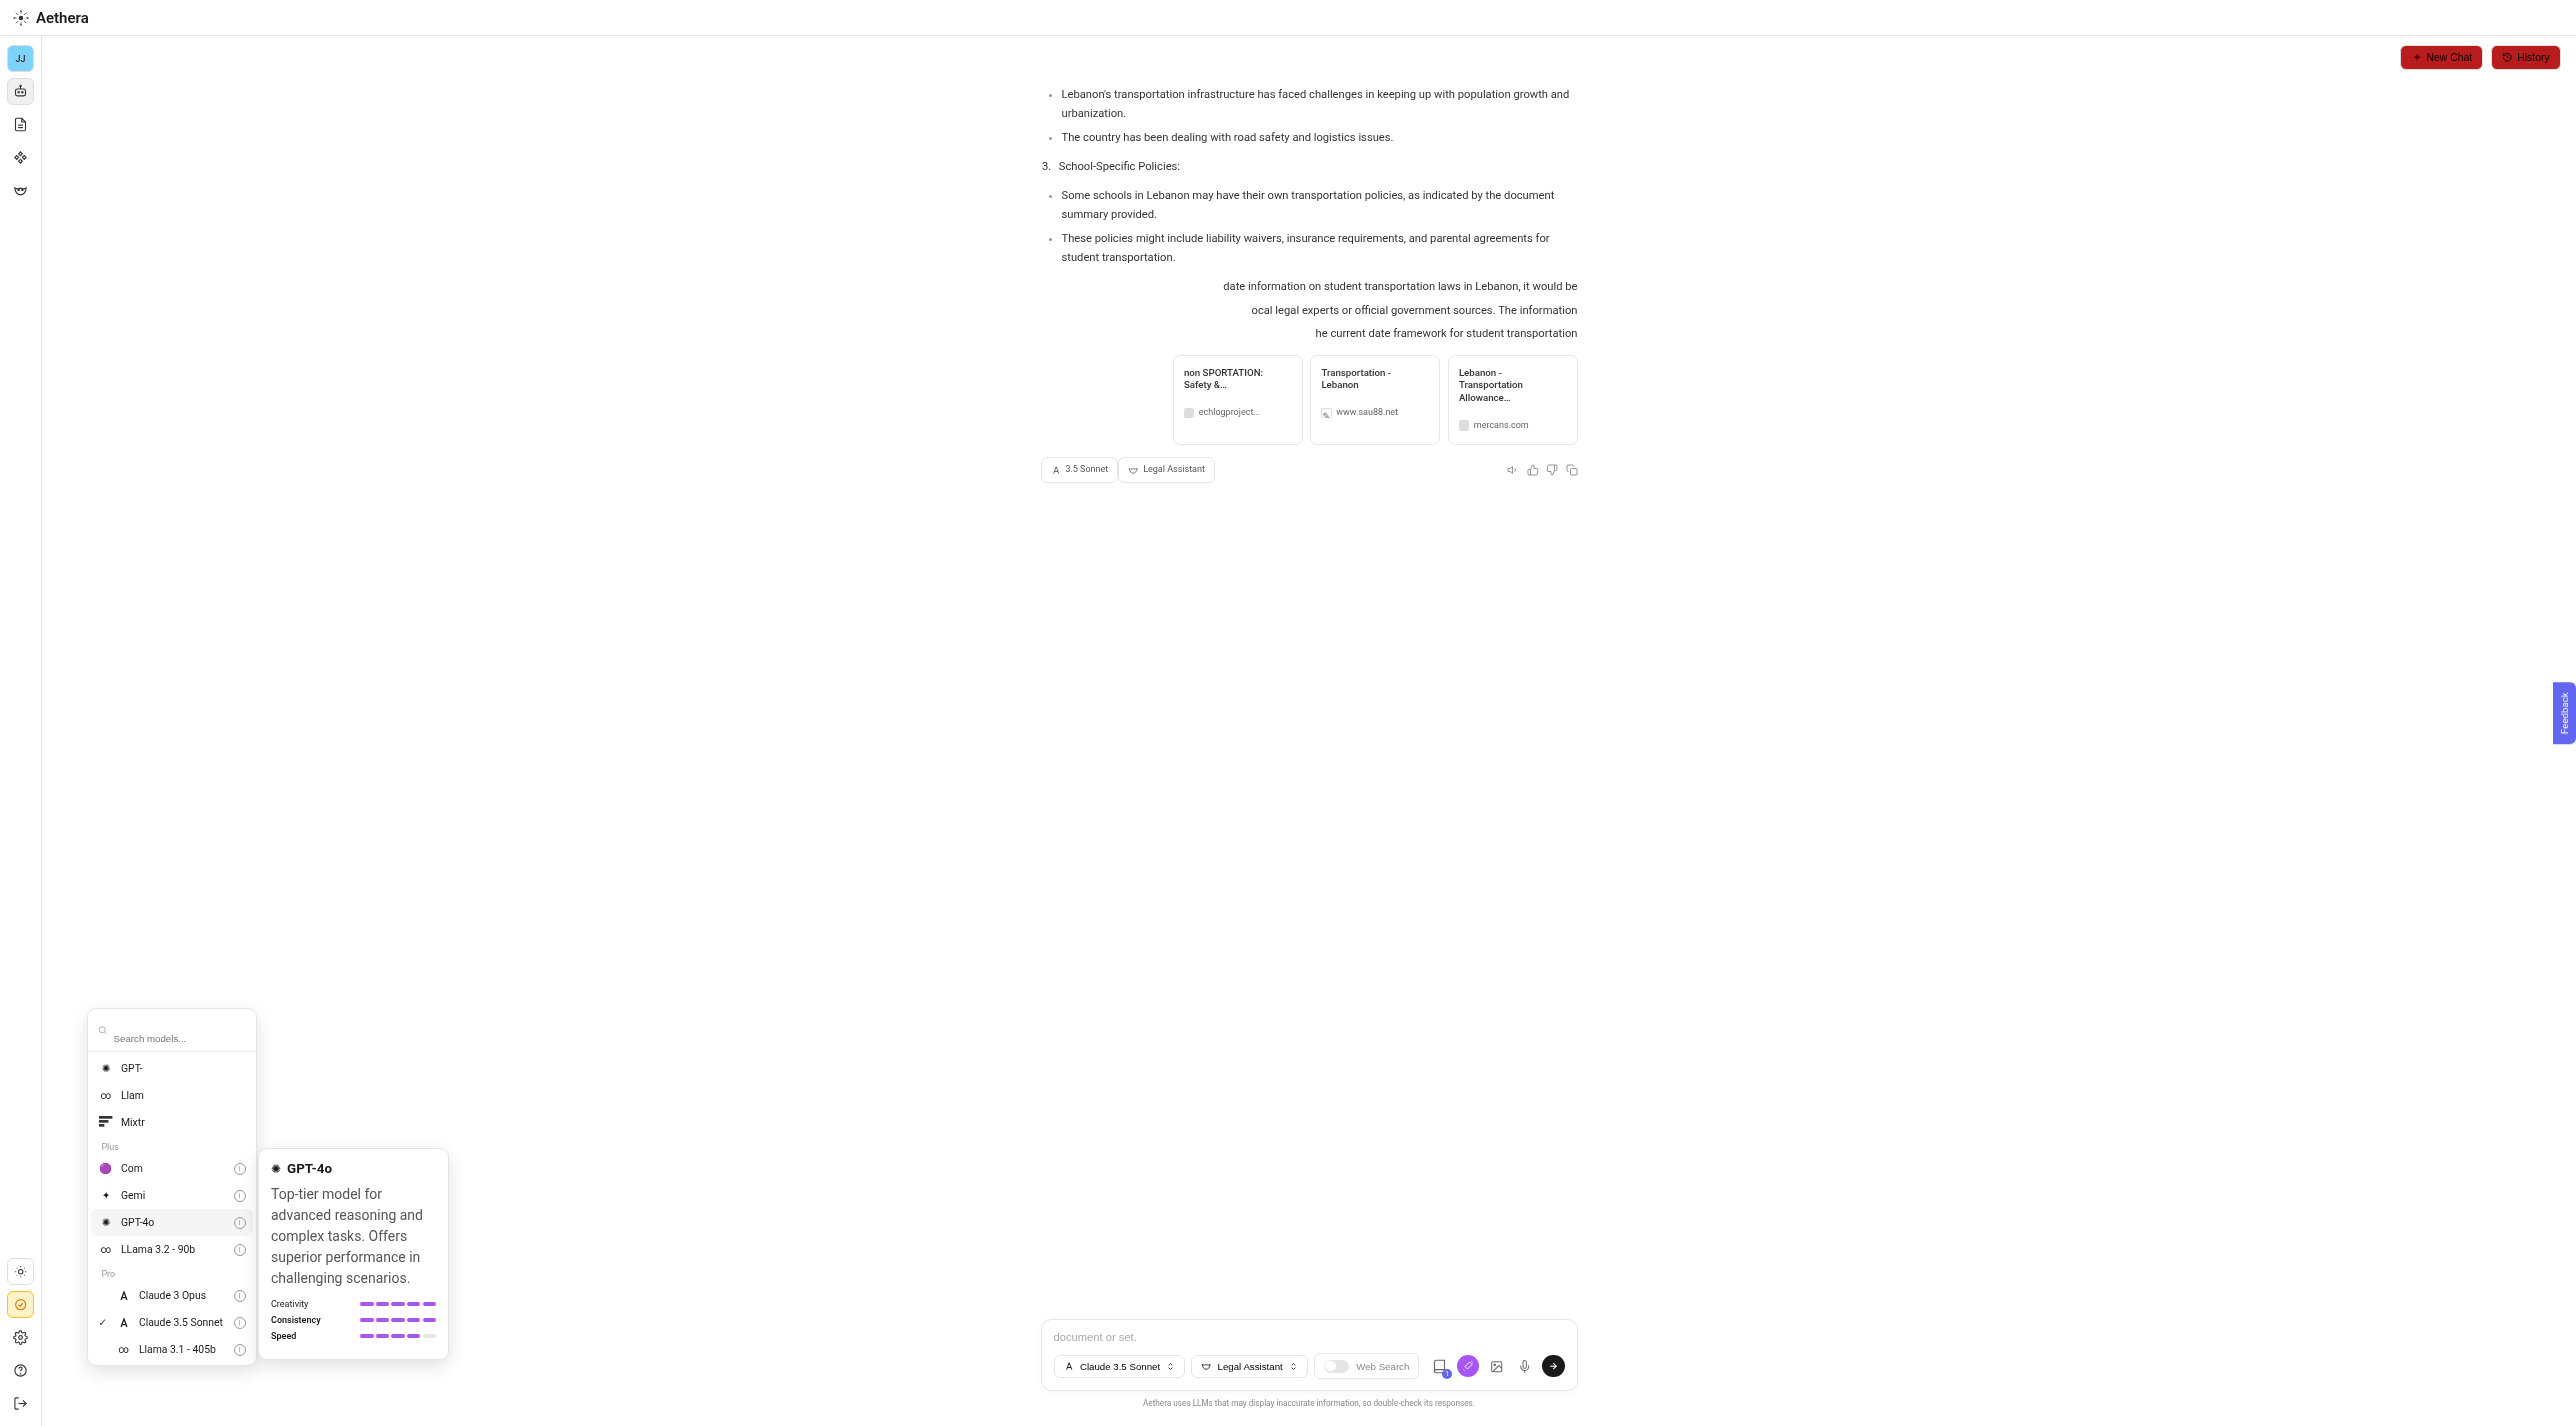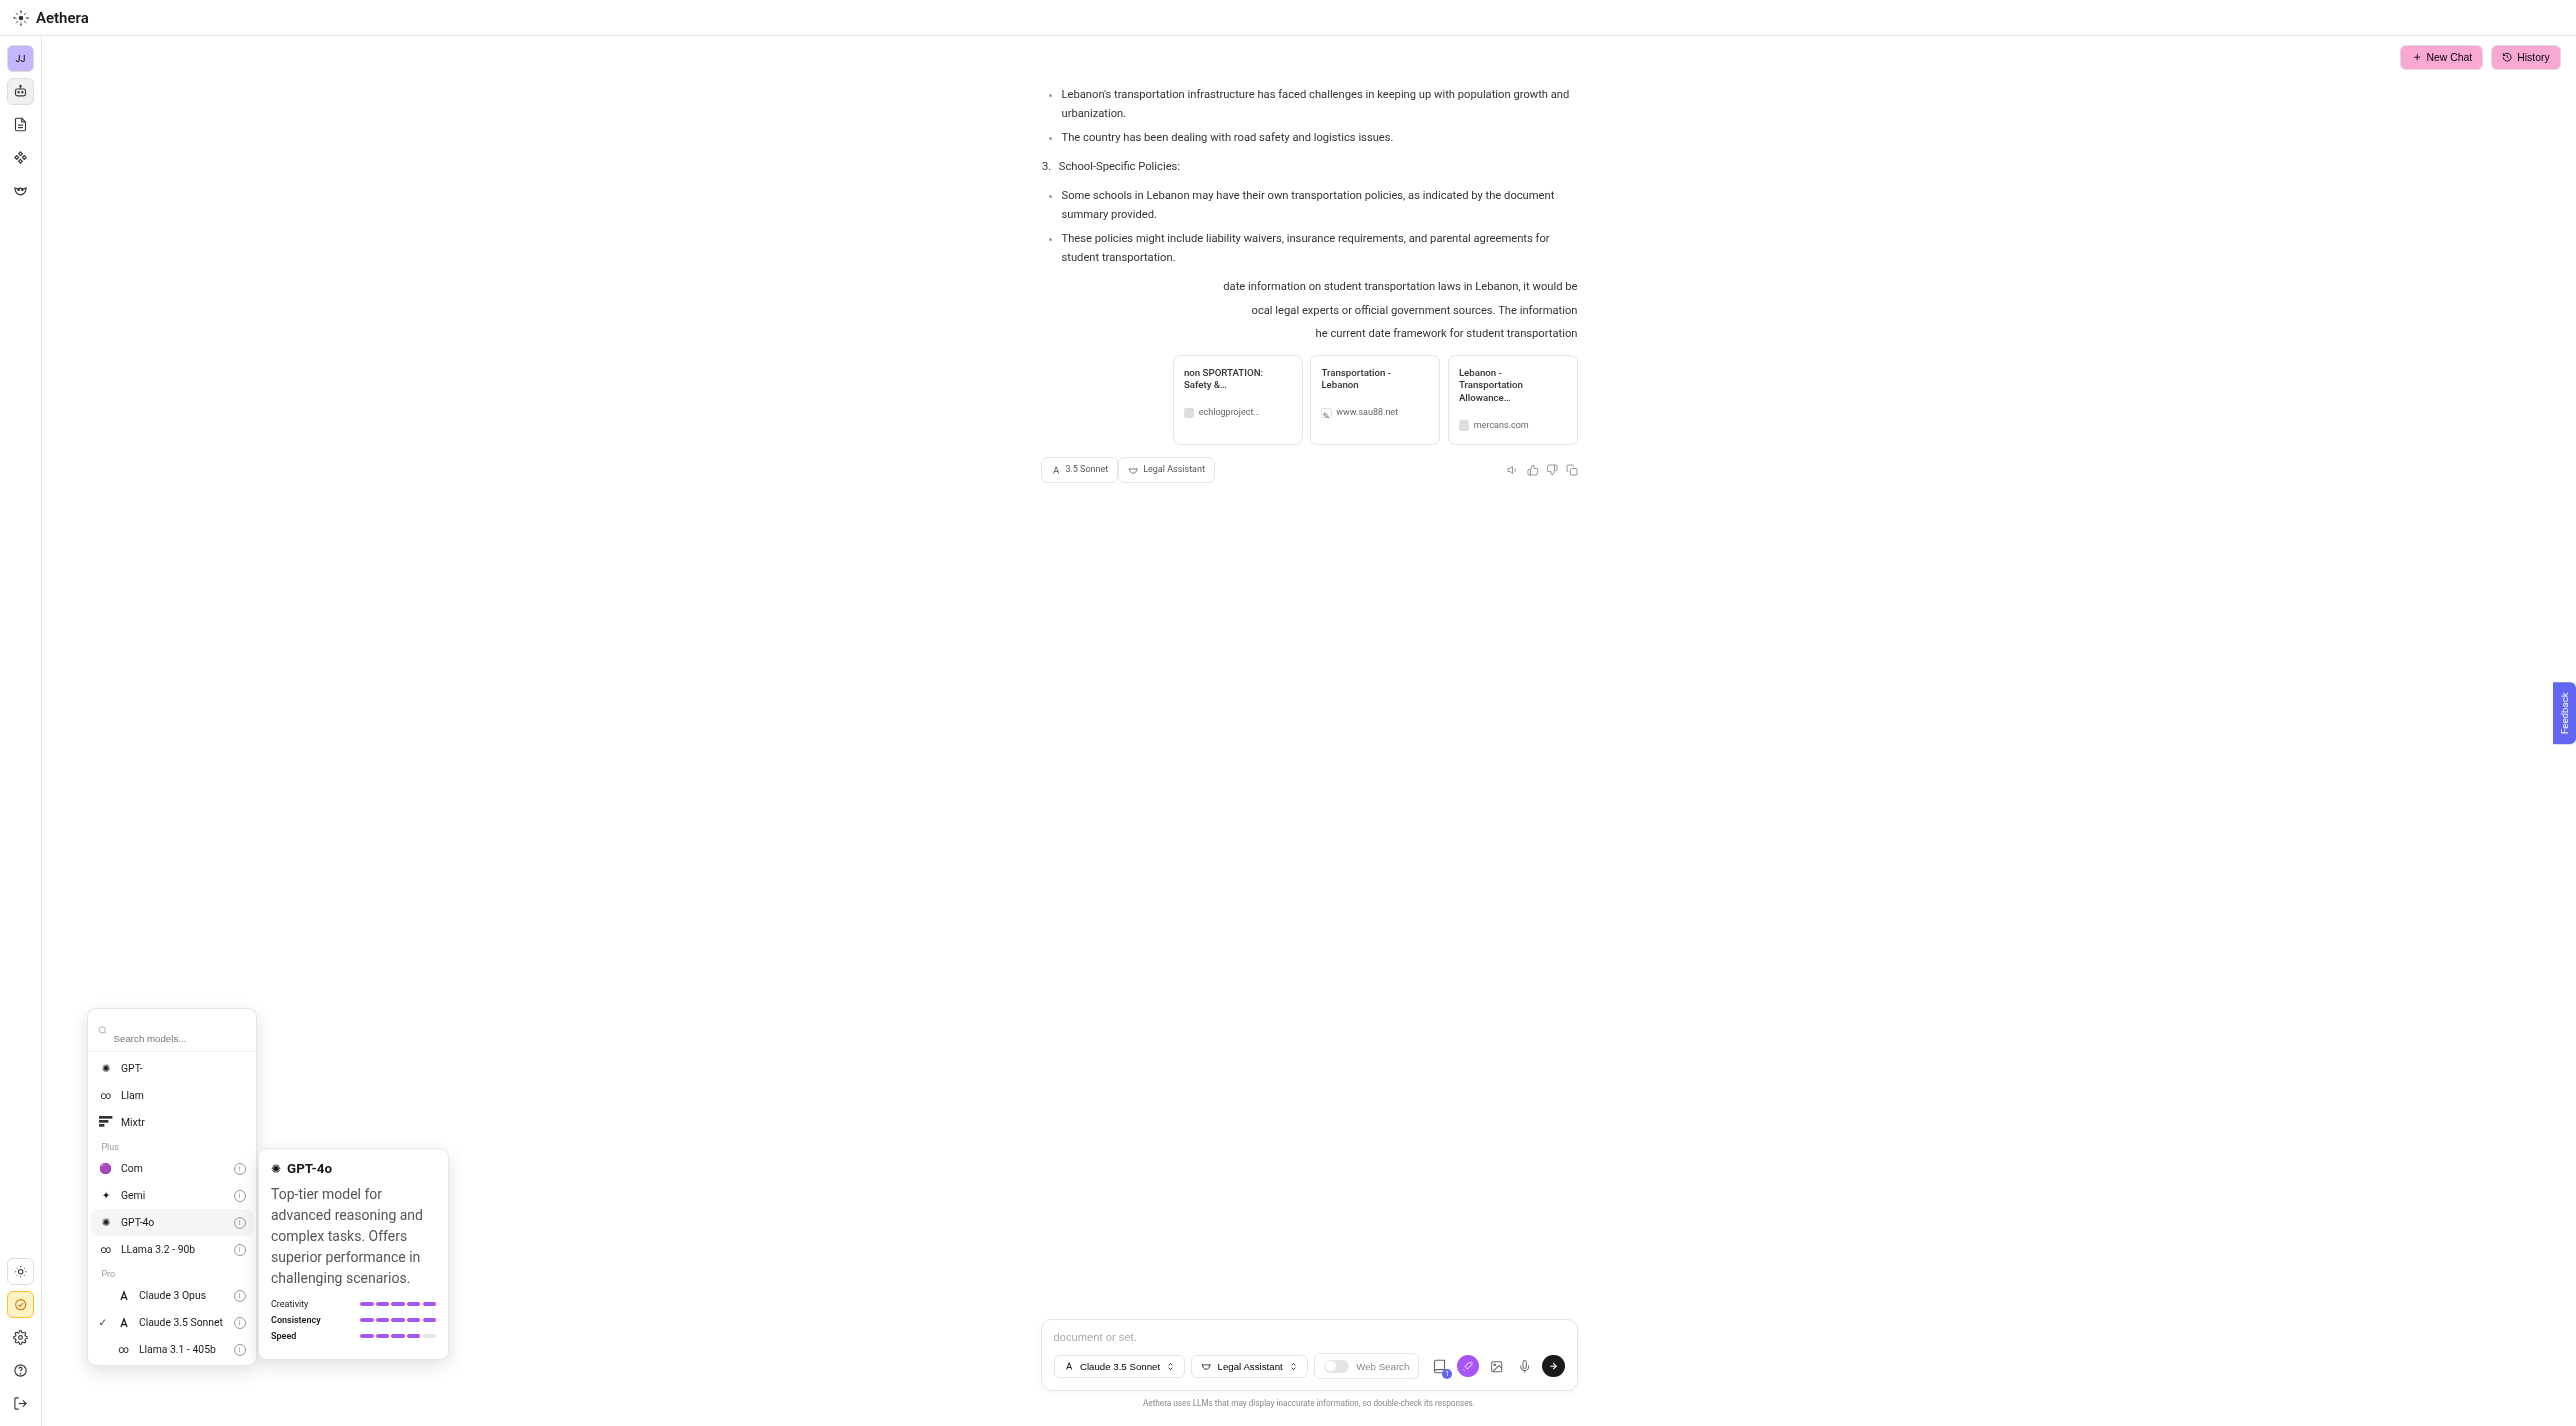--- a/index.html
+++ b/index.html
@@ -5,27 +5,27 @@
 * { margin: 0; padding: 0; box-sizing: border-box; }
 body { font-family: -apple-system, BlinkMacSystemFont, 'Segoe UI', Roboto, sans-serif; background: #fff; color: #1a1a1a; overflow: hidden; }
 .app { display: flex; flex-direction: column; height: 100vh; width: 100vw; }
 .topbar { height: 36px; display: flex; align-items: center; padding: 0 12px; border-bottom: 0.7px solid #e5e5e5; }
 .logo { display: flex; align-items: center; gap: 6px; font-weight: 600; font-size: 15px; }
 .logo-icon { width: 18px; height: 18px; }
 .main { display: flex; flex: 1; overflow: hidden; }
 .sidebar { width: 42px; display: flex; flex-direction: column; align-items: center; padding: 9px 0; gap: 6px; border-right: 0.7px solid #e5e5e5; }
 .sidebar-spacer { flex: 1; }
 .sidebar-item { width: 27px; height: 27px; display: flex; align-items: center; justify-content: center; border-radius: 6px; cursor: pointer; color: #333; border: 0.7px solid transparent; }
-.sidebar-item.avatar { background: #c4b5fd; font-size: 9px; font-weight: 600; color: #333; border: 0.7px solid #ddd; }
+.sidebar-item.avatar { background: #7dd3fc; font-size: 9px; font-weight: 600; color: #333; border: 0.7px solid #ddd; }
 .sidebar-item.active { background: #f0f0f0; border: 0.7px solid #ddd; }
 .sidebar-item.sun { border: 0.7px solid #ddd; }
 .sidebar-item.accent { background: #fef3c7; border: 0.7px solid #fbbf24; color: #d97706; }
 .content { flex: 1; display: flex; flex-direction: column; position: relative; overflow: hidden; }
 .content-header { padding: 9px 15px; display: flex; justify-content: flex-end; gap: 7.5px; }
-.btn { padding: 6px 10.4px; border: 0.7px solid #ddd; border-radius: 6px; background: #f9a8d4; cursor: pointer; display: flex; align-items: center; gap: 4.5px; font-size: 10.4px; font-weight: 500; }
+.btn { padding: 6px 10.4px; border: 0.7px solid #ddd; border-radius: 6px; background: #b91c1c; cursor: pointer; display: flex; align-items: center; gap: 4.5px; font-size: 10.4px; font-weight: 500; }
 .chat-area { flex: 1; overflow-y: auto; padding: 0 45px; }
 .message { max-width: 537px; margin: 0 auto; line-height: 1.7; color: #333; font-size: 11.2px; }
 .message ul, .message ol { padding-left: 21px; margin: 6px 0; }
 .message li { margin-bottom: 4.5px; }
 .message li::marker { color: #999; }
 .message p { margin: 10.4px 0; }
 .cards { display: flex; gap: 7.5px; margin: 12px 0; flex-wrap: wrap; }
 .card { border: 0.7px solid #e5e5e5; border-radius: 7.5px; padding: 10.4px; width: 130px; cursor: pointer; }
 .card-title { font-size: 9.7px; font-weight: 500; margin-bottom: 13.4px; line-height: 1.3; color: #333; display: -webkit-box; -webkit-line-clamp: 3; -webkit-box-orient: vertical; overflow: hidden; }
 .card-src { display: flex; align-items: center; gap: 4.5px; font-size: 9px; color: #666; }

